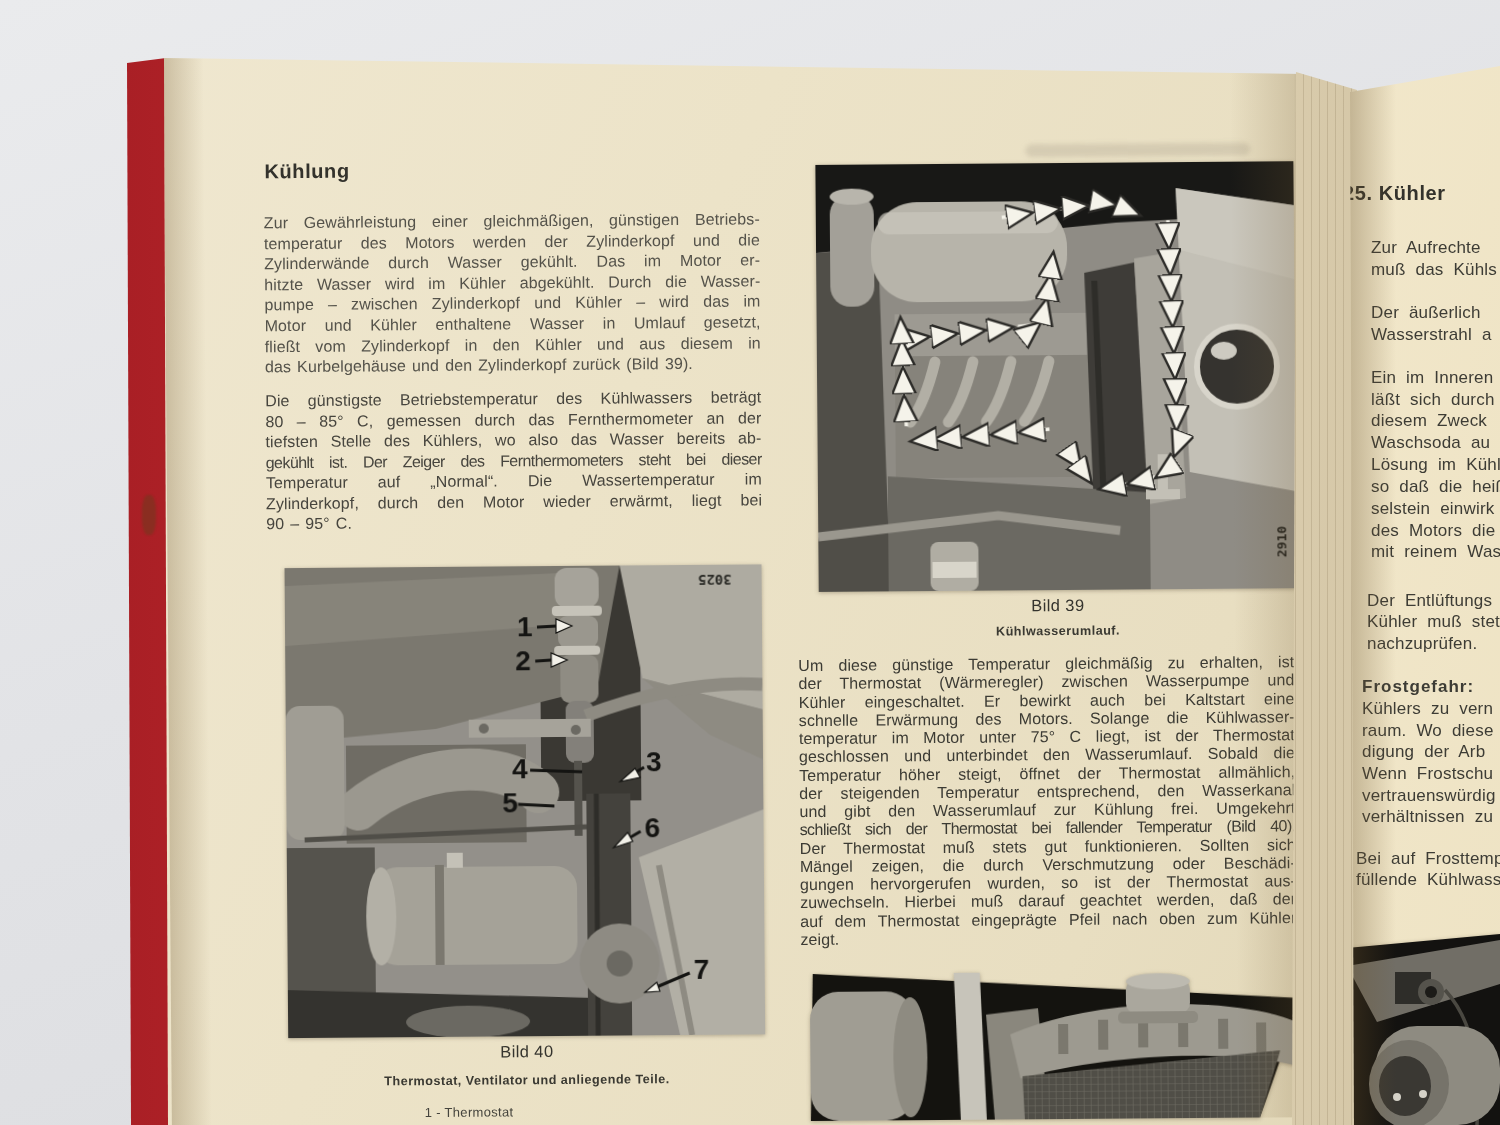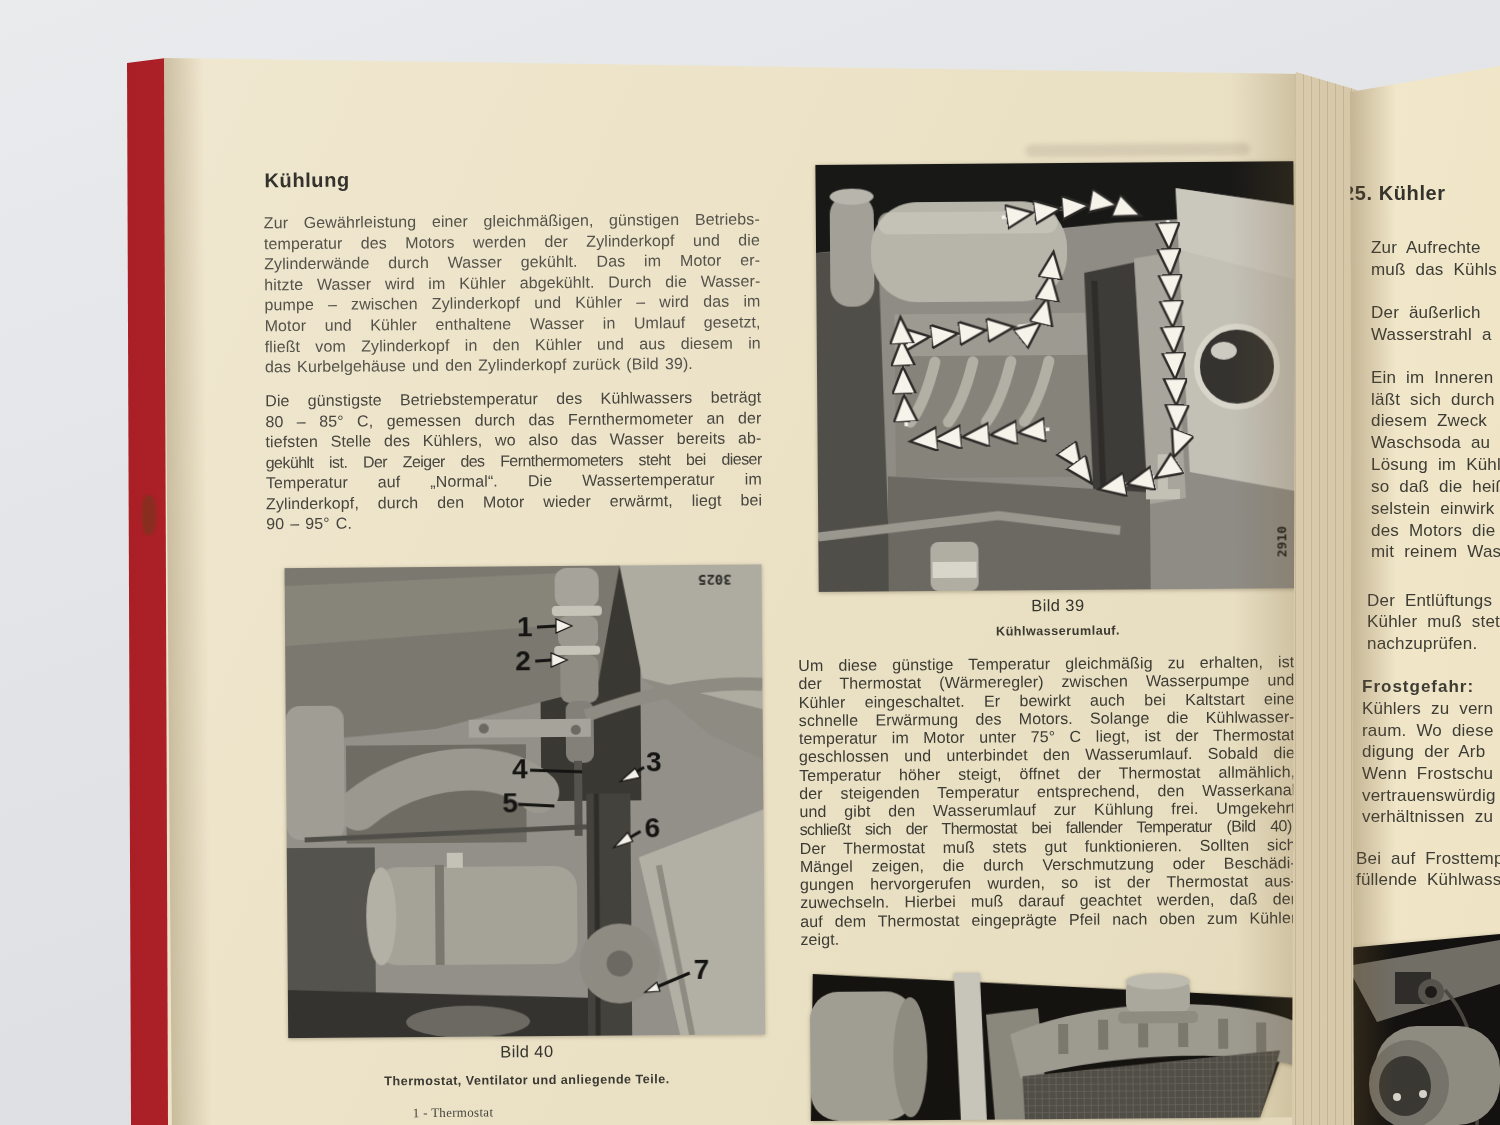--- a/index.html
+++ b/index.html
@@ -57,21 +57,21 @@
 
 <div class="stage">
 
   <div class="spine">
     <div class="spine-wear"></div>
   </div>
 
   <div class="left-page">
     <div class="lp-content">
 
-      <div class="heading" style="left:264px;top:169px;">Kühlung</div>
+      <div class="heading" style="left:264px;top:160px;">Kühlung</div>
 
       <div class="para p-left" style="left:263px;top:213px;">
         <div class="jl">Zur Gewährleistung einer gleichmäßigen, günstigen Betriebs-</div>
         <div class="jl">temperatur des Motors werden der Zylinderkopf und die</div>
         <div class="jl">Zylinderwände durch Wasser gekühlt. Das im Motor er-</div>
         <div class="jl">hitzte Wasser wird im Kühler abgekühlt. Durch die Wasser-</div>
         <div class="jl">pumpe – zwischen Zylinderkopf und Kühler – wird das im</div>
         <div class="jl">Motor und Kühler enthaltene Wasser in Umlauf gesetzt,</div>
         <div class="jl">fließt vom Zylinderkopf in den Kühler und aus diesem in</div>
         <div class="jl last">das Kurbelgehäuse und den Zylinderkopf zurück (Bild 39).</div>
@@ -152,21 +152,21 @@
         <g fill="#f2f0e8" stroke="#141412" stroke-width="1.2">
           <polygon points="287,60 271,53 271,67"></polygon>
           <polygon points="282,94 266,87 266,101"></polygon>
           <polygon points="334,216 349,203 354,212"></polygon>
           <polygon points="327,282 341,267 346,276"></polygon>
           <polygon points="357,427 369,417 372,426"></polygon>
         </g>
       </svg>
       <div class="fig-caption" style="left:281px;top:1044px;width:477px;">Bild 40</div>
       <div class="fig-subcaption" style="left:281px;top:1075px;width:477px;">Thermostat, Ventilator und anliegende Teile.</div>
-      <div class="fig-legend" style="left:405px;top:1106px;font-family:Liberation Serif, serif;">1 - Thermostat</div>
+      <div class="fig-legend" style="left:417px;top:1106px;">1 - Thermostat</div>
 
       <svg class="photo" style="left:815px;top:169px;" width="478" height="427" viewBox="0 0 478 427">
         <defs>
           <marker id="arw" markerWidth="9" markerHeight="8" refX="7" refY="3.5" orient="auto">
             <path d="M0,0 L8,3.5 L0,7 Z" fill="#f5f3ea" stroke="#2b2a27" stroke-width="0.7"></path>
           </marker>
         </defs>
         <rect width="478" height="427" fill="#8f8c85"></rect>
         <polygon points="0,0 478,0 478,52 300,60 0,88" fill="#181816"></polygon>
         <polygon points="0,88 62,84 72,427 0,427" fill="#504e48"></polygon>

